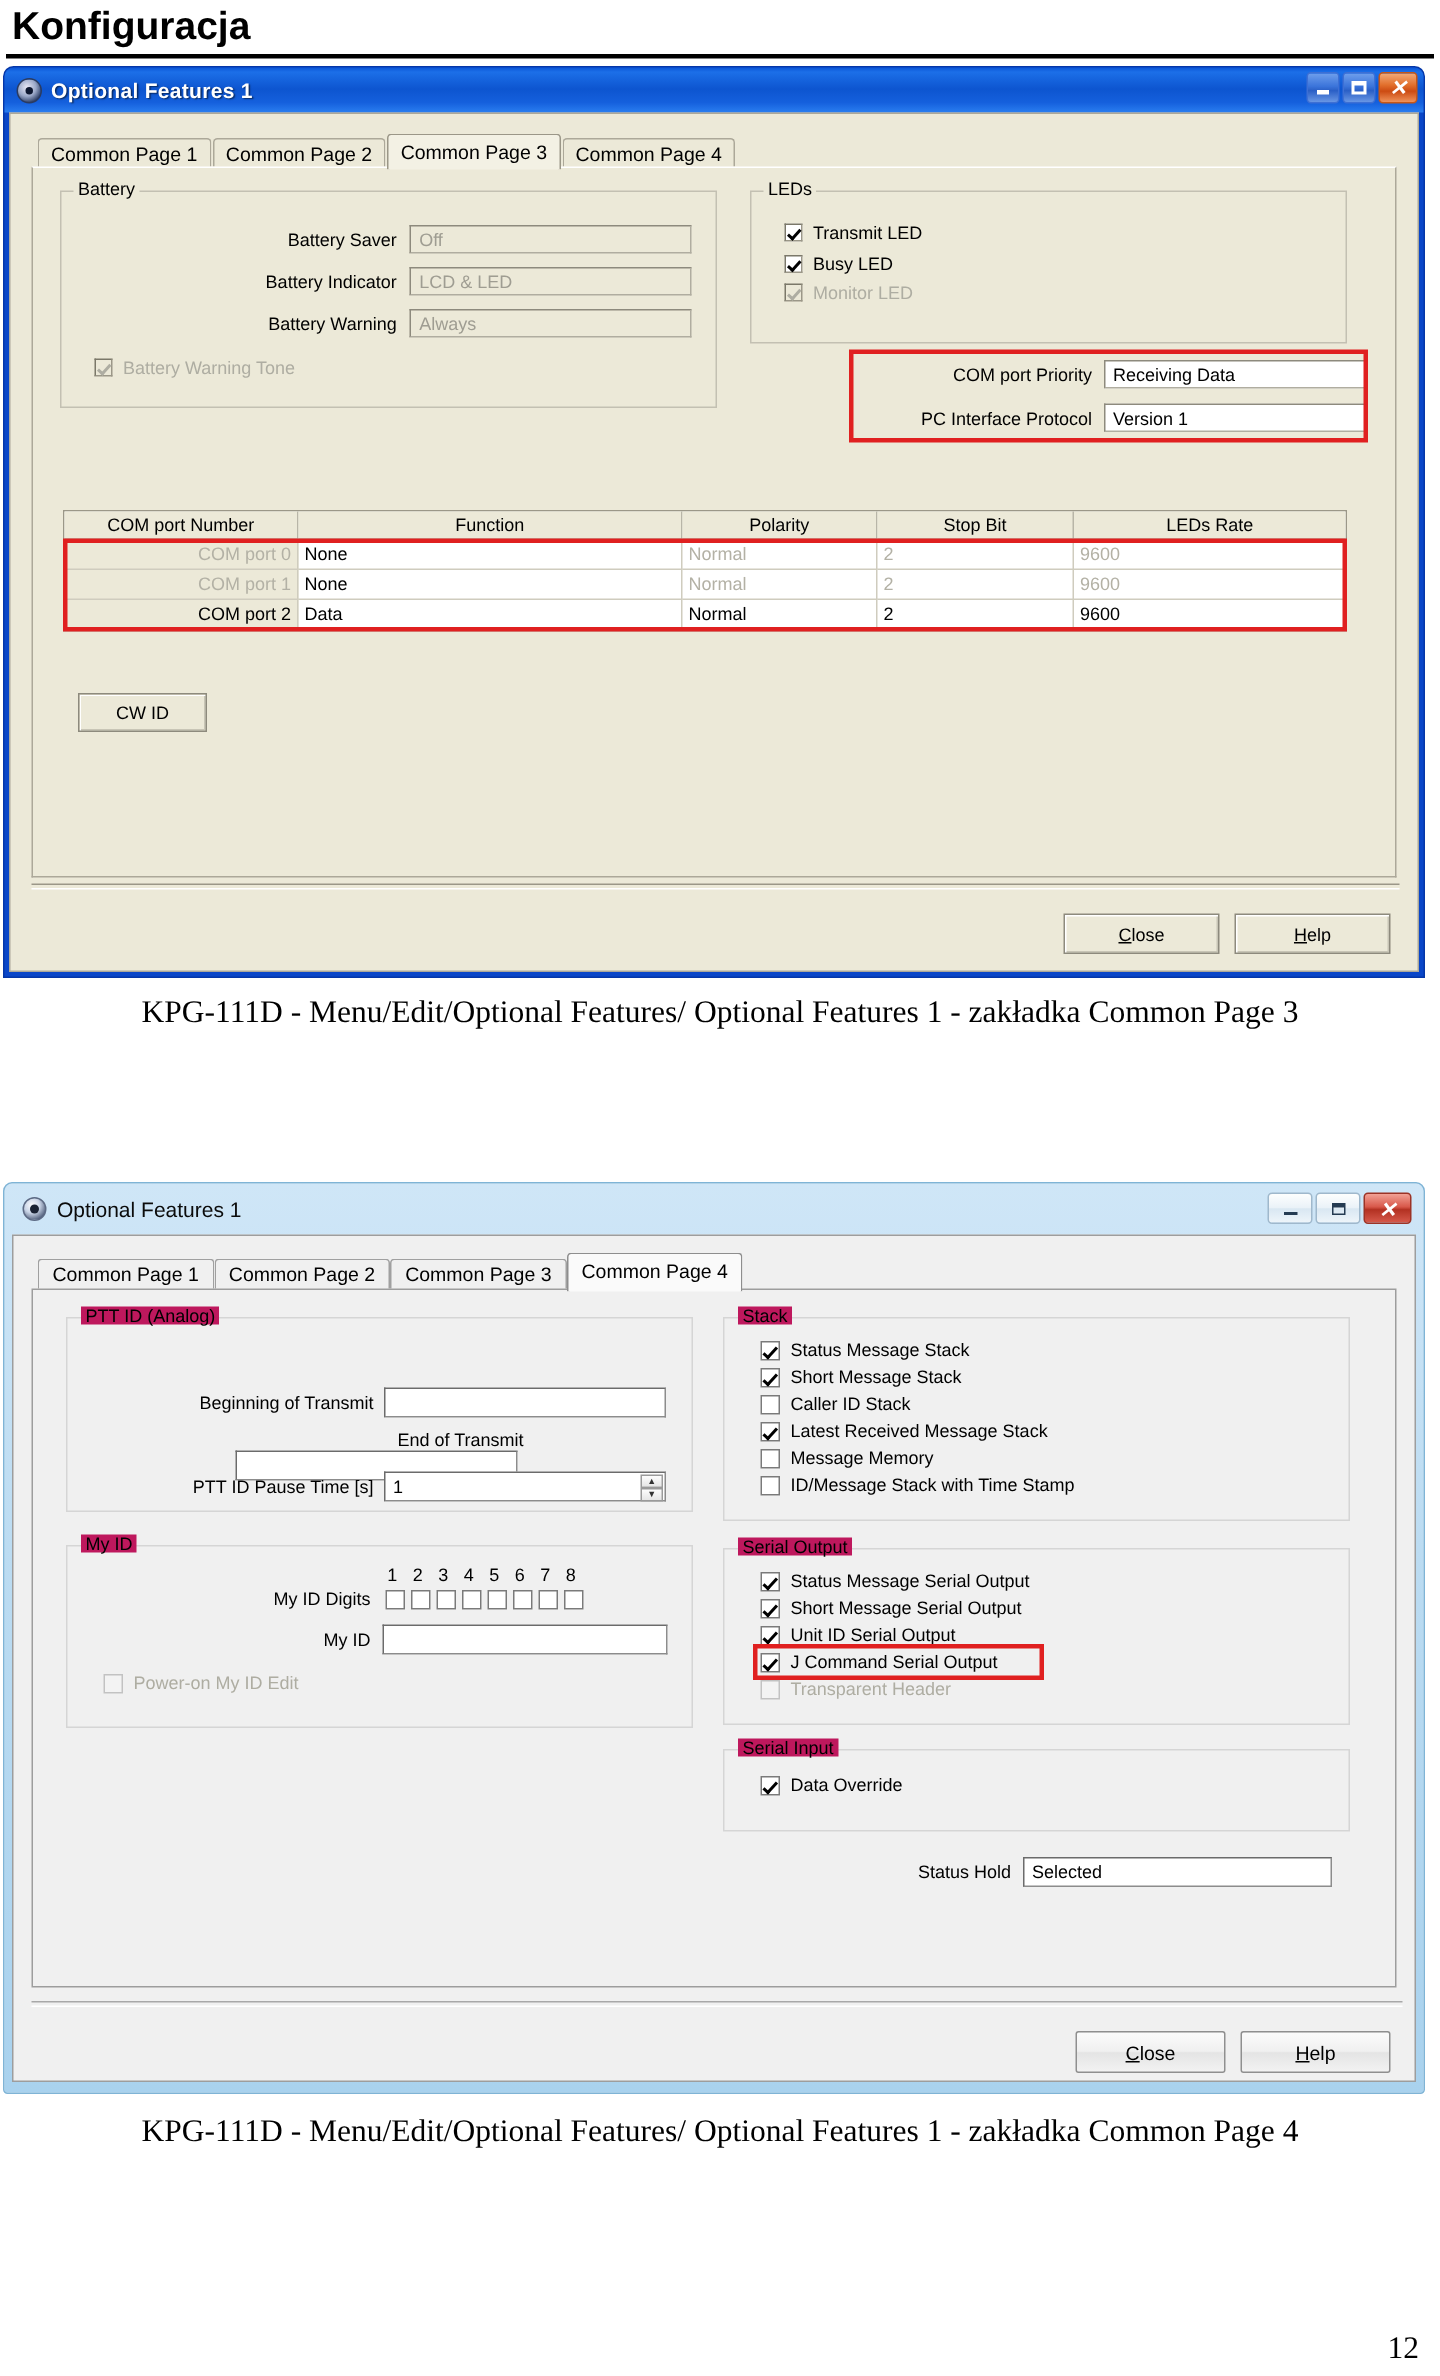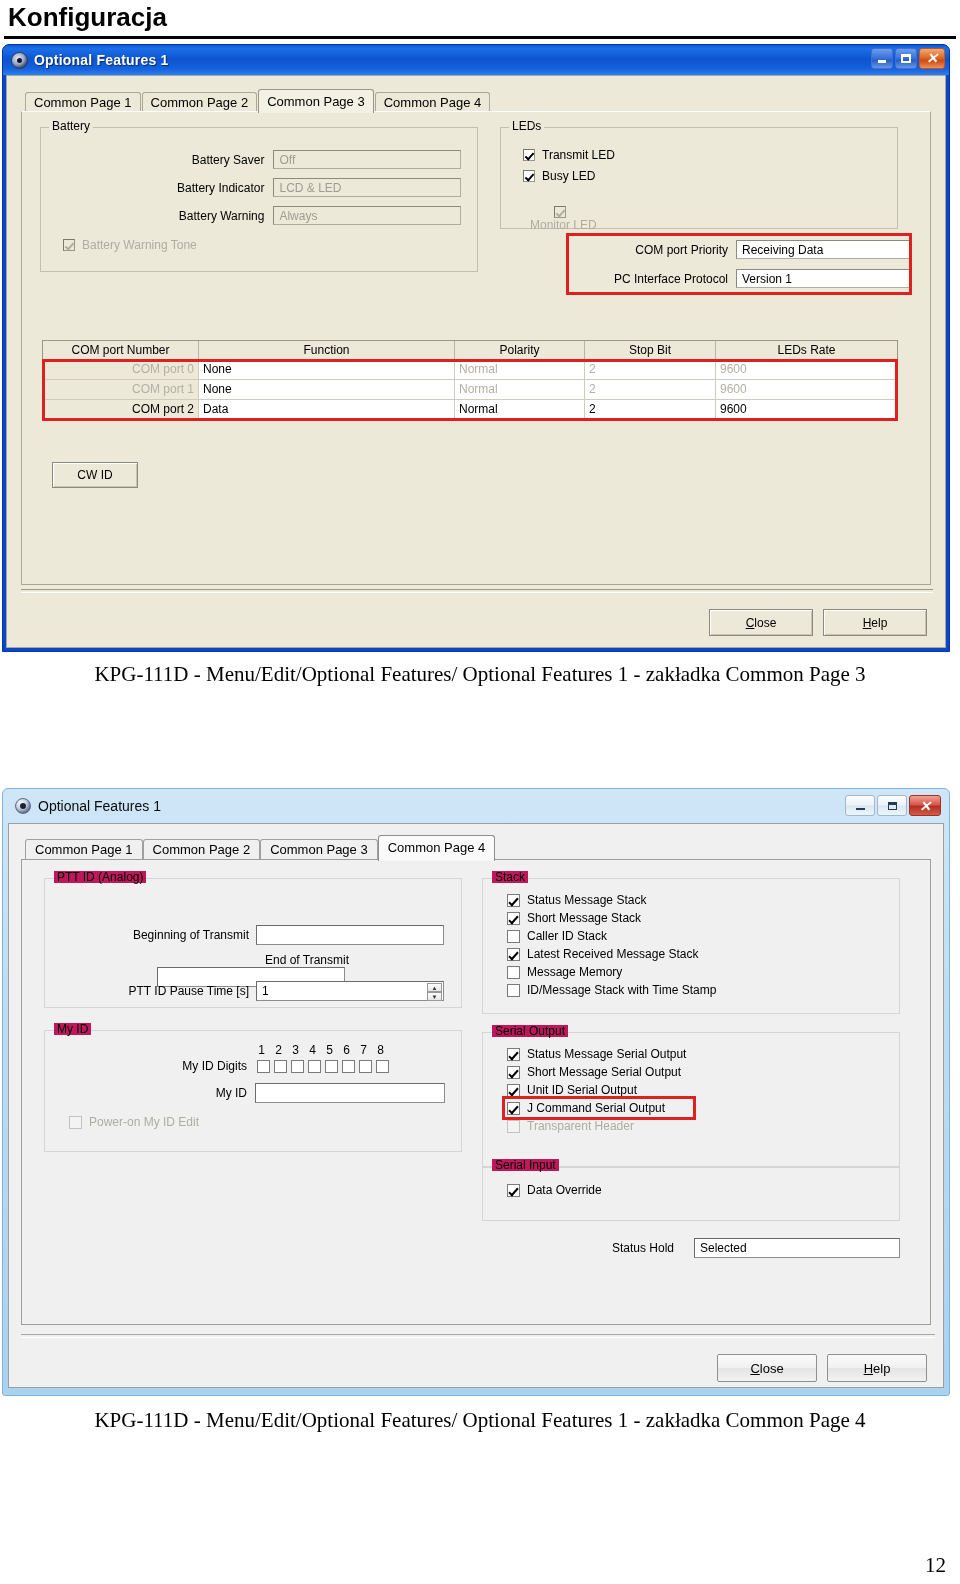--- a/index.html
+++ b/index.html
@@ -303,21 +303,21 @@
       <div class="gb" style="left:478px;top:15px;width:398px;height:102px;">
         <span class="gb-label">LEDs</span>
         <div class="fldrow" style="left:22px;top:20px;">
           <span class="ck white on"></span>
           <span class="cklbl">Transmit LED</span>
         </div>
         <div class="fldrow" style="left:22px;top:41px;">
           <span class="ck white on"></span>
           <span class="cklbl">Busy LED</span>
         </div>
-        <div class="fldrow" style="left:22px;top:78px;flex-direction:column;">
+        <div class="fldrow" style="left:22px;top:60px;">
           <span class="ck dim on"></span>
           <span class="cklbl dim">Monitor LED</span>
         </div>
       </div>
 
       <div class="fldrow" style="left:530px;top:128px;width:360px;">
         <span class="fldlabel" style="width:176px;">COM port Priority</span>
         <span class="fldbox white" style="width:176px;margin-left:8px;">Receiving Data</span>
       </div>
       <div class="fldrow" style="left:530px;top:157px;width:360px;">
@@ -503,21 +503,21 @@
         <div class="fldrow" style="left:24px;top:86px;">
           <span class="ck7"></span>
           <span class="cklbl">Message Memory</span>
         </div>
         <div class="fldrow" style="left:24px;top:104px;">
           <span class="ck7"></span>
           <span class="cklbl">ID/Message Stack with Time Stamp</span>
         </div>
       </div>
 
-      <div class="gb7" style="left:460px;top:172px;width:418px;height:136px;">
+      <div class="gb7" style="left:460px;top:172px;width:418px;height:118px;">
         <span class="gb-label">Serial Output</span>
         <div class="fldrow" style="left:24px;top:14px;">
           <span class="ck7 on"></span>
           <span class="cklbl">Status Message Serial Output</span>
         </div>
         <div class="fldrow" style="left:24px;top:32px;">
           <span class="ck7 on"></span>
           <span class="cklbl">Short Message Serial Output</span>
         </div>
         <div class="fldrow" style="left:24px;top:50px;">
@@ -536,21 +536,21 @@
       </div>
 
       <div class="gb7" style="left:460px;top:306px;width:418px;height:55px;">
         <span class="gb-label">Serial Input</span>
         <div class="fldrow" style="left:24px;top:16px;">
           <span class="ck7 on"></span>
           <span class="cklbl">Data Override</span>
         </div>
       </div>
 
-      <div class="fldrow" style="left:460px;top:378px;width:418px;justify-content:space-between;">
+      <div class="fldrow" style="left:460px;top:378px;width:418px;">
         <span class="fldlabel" style="width:192px;">Status Hold</span>
         <span class="fldbox7" style="width:206px;margin-left:8px;">Selected</span>
       </div>
 
     </div>
 
     <div class="sep-7" style="left:12px;top:510px;width:914px;"></div>
 
     <div class="btn-7" style="left:708px;top:530px;width:100px;height:28px;">
         <span><u>C</u><span>lose</span></span>

